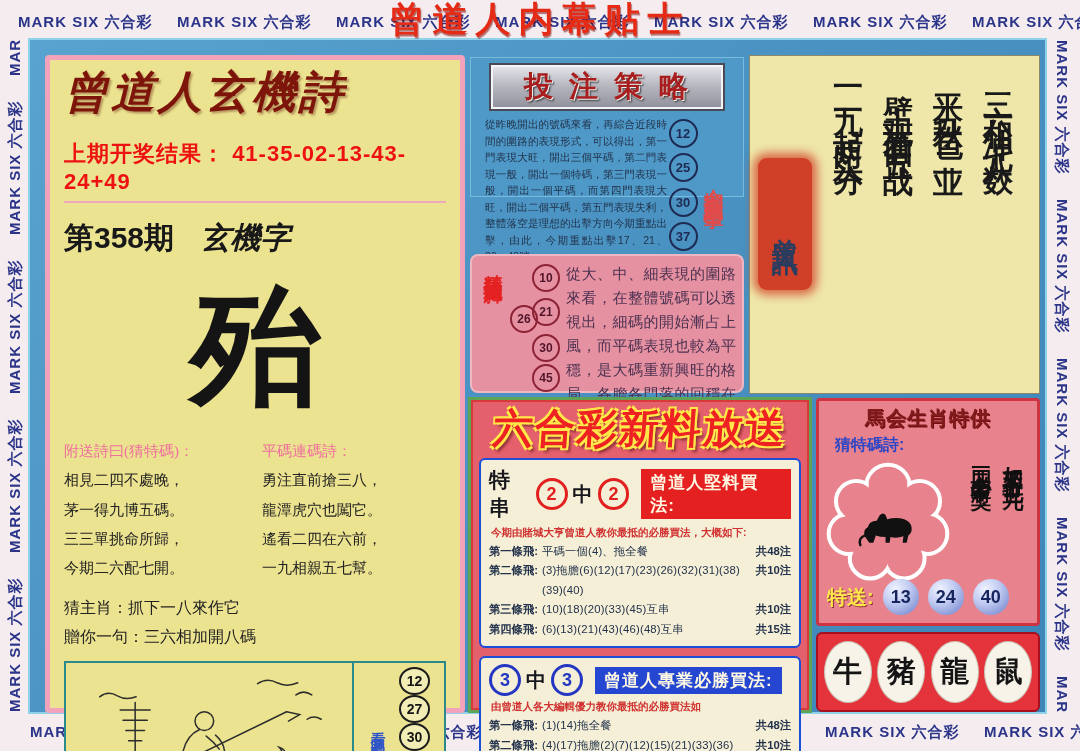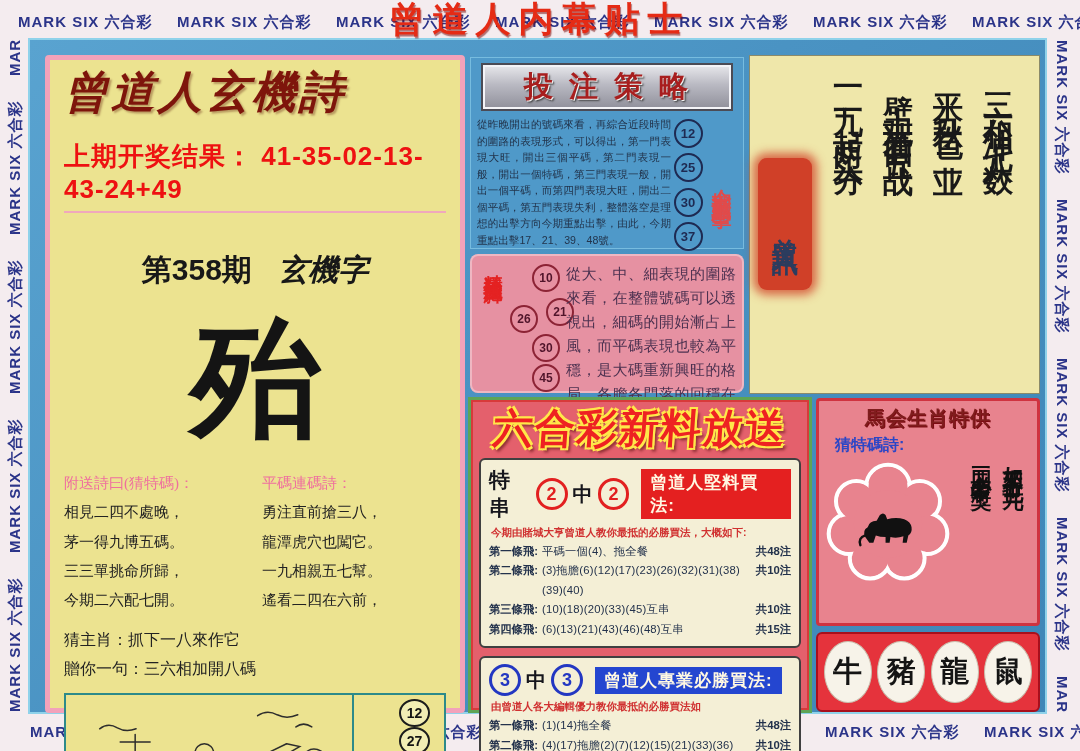--- a/index.html
+++ b/index.html
@@ -29,22 +29,22 @@
     border:2px solid #8fd2ea;}
   .panel{position:absolute;box-sizing:border-box;}
   
   .left-panel{left:45px;top:55px;width:420px;height:658px;background:#ece390;
     border:5px solid #f2a2ba;border-radius:4px;padding:10px 14px 12px 14px;
     display:flex;flex-direction:column;gap:9px;}
   .brush-title{font-family:"Liberation Serif","DejaVu Serif",serif;
     font-size:44px;font-weight:900;font-style:italic;color:#7e150b;
     letter-spacing:3px;line-height:1.05;text-shadow:2px 2px 2px rgba(90,20,10,.35);}
   .result-line{margin-top:14px;padding-bottom:6px;border-bottom:2px solid #f0a8bc;
-    color:#ee1111;font-size:26px;font-weight:bold;letter-spacing:1px;}
-  .issue-line{margin-top:28px;text-align:center;font-size:30px;font-weight:bold;color:#181818;}
+    color:#ee1111;font-size:22px;font-weight:bold;letter-spacing:1px;}
+  .issue-line{margin-top:6px;text-align:left;font-size:30px;font-weight:bold;color:#181818;}
   .issue-line .script{font-family:"Liberation Serif","DejaVu Serif",serif;
     font-style:italic;font-weight:700;margin-left:18px;}
   .big-char{text-align:center;font-size:128px;line-height:1.25;font-weight:bold;color:#141414;
     font-family:"Liberation Serif","DejaVu Serif",serif;}
   .poems{display:flex;gap:14px;font-family:"Liberation Serif","DejaVu Serif",serif;
     font-size:15px;color:#222;line-height:1.95;}
   .poems .col{flex:1;}
   .poem-head{color:#ef6f9e;font-weight:normal;}
   .hints{font-family:"Liberation Serif","DejaVu Serif",serif;font-size:16px;
     color:#222;line-height:1.8;margin-top:2px;}
@@ -52,22 +52,22 @@
   .pic-art{flex:1;}
   .pic-side{width:86px;border-left:2px solid #2d8a8a;display:flex;align-items:center;
     justify-content:space-evenly;padding:4px 2px;}
   .pic-label{writing-mode:vertical-rl;color:#2f56c8;font-weight:bold;font-size:15px;
     letter-spacing:7px;}
   .num-col{display:flex;flex-direction:column;justify-content:space-between;height:100%;}
   .ncircle{width:27px;height:27px;border:2px solid #1c1c1c;border-radius:50%;
     display:flex;align-items:center;justify-content:center;
     font-size:14px;font-weight:bold;color:#141414;background:rgba(255,255,250,.35);}
   
-  .strategy{left:470px;top:57px;width:274px;height:192px;background:#4f99c9;
-    border:1px solid #77bcdf;padding:5px 6px;}
+  .strategy{left:470px;top:57px;width:274px;height:140px;background:#4f99c9;
+    border:1px solid #77bcdf;padding:5px 14px;}
   .metal-title{margin:0 4px 5px 4px;border:2px solid #4b4b55;
     background:linear-gradient(180deg,#e8e8ec 0%,#b9b9c2 45%,#8f8f9a 100%);
     box-shadow:inset 0 0 0 2px #f4f4f8;
     text-align:center;font-size:29px;font-weight:900;color:#a81e1e;
     letter-spacing:16px;padding:2px 0 2px 14px;
     text-shadow:1px 1px 0 #f2f2f2,2px 2px 2px #3a3a3a;}
   .strategy-row{display:flex;height:138px;}
   .strategy-body{width:194px;font-size:10.6px;line-height:1.56;color:#22344c;
     text-align:justify;}
   .focus-circles{width:34px;display:flex;flex-direction:column;
@@ -88,21 +88,21 @@
   .bold-body{position:absolute;left:96px;right:8px;top:8px;bottom:6px;
     font-size:15px;line-height:1.6;color:#4c3150;text-align:justify;}
   
   .feed{left:468px;top:397px;width:344px;height:316px;background:#e4606c;
     border:3px solid #5ea456;box-shadow:inset 0 0 0 2px #d83a3a;
     padding:4px 8px;}
   .feed-title{text-align:center;font-size:40px;font-weight:900;color:#ee2222;
     letter-spacing:2px;transform:skewX(-4deg);line-height:1.1;margin-top:2px;
     text-shadow:-2px -2px 0 #ffe84a,2px -2px 0 #ffe84a,-2px 2px 0 #ffe84a,
       2px 2px 0 #ffe84a,4px 4px 3px rgba(80,10,10,.6);}
-  .feed-box{background:#f4efd6;border:2px solid #404040;border-radius:6px;
+  .feed-box{background:#f4efd6;border:2px solid #1d4ed8;border-radius:6px;
     margin-top:8px;padding:6px 8px 7px 8px;}
   .feed-head{display:flex;align-items:center;gap:5px;}
   .feed-prefix{font-size:21px;font-weight:900;color:#16161c;}
   .feed-mid{font-size:20px;font-weight:900;color:#16161c;}
   .ring{width:26px;height:26px;border-radius:50%;display:flex;align-items:center;
     justify-content:center;font-size:18px;font-weight:900;}
   .ring.red{border:3px solid #e22020;color:#e22020;}
   .ring.blue{border:3px solid #2337c2;color:#2337c2;}
   .tagbox{margin-left:7px;padding:2px 9px;font-size:17px;font-weight:900;color:#fff8e2;
     letter-spacing:1px;}
@@ -181,22 +181,22 @@
       <div class="poem-head">附送詩曰(猜特碼)：</div>
       <div>相見二四不處晚，</div>
       <div>茅一得九博五碼。</div>
       <div>三三單挑命所歸，</div>
       <div>今期二六配七開。</div>
     </div>
     <div class="col">
       <div class="poem-head">平碼連碼詩：</div>
       <div>勇注直前搶三八，</div>
       <div>龍潭虎穴也闖它。</div>
+      <div>遙看二四在六前，</div>
       <div>一九相親五七幫。</div>
-      <div>遙看二四在六前，</div>
     </div>
   </div>
   <div class="hints">
     <div>猜主肖：抓下一八來作它</div>
     <div>贈你一句：三六相加開八碼</div>
   </div>
   <div class="pic-box">
     <div class="pic-art">
       <svg width="100%" height="100%" viewBox="0 0 306 142" preserveAspectRatio="xMidYMid meet">
         <g stroke="#2d2d2d" stroke-width="1.6" fill="none" stroke-linecap="round">
@@ -249,21 +249,21 @@
       <div class="fcircle">30</div>
       <div class="fcircle">37</div>
     </div>
     <div class="strategy-side">今期重點出擊</div>
   </div>
 </div>
 
 <div class="panel boldpick">
   <div class="bold-side">精選波膽拖脚</div>
   <div class="bold-circ" style="left:62px;top:10px;">10</div>
-  <div class="bold-circ" style="left:76px;top:44px;">21</div>
+  <div class="bold-circ" style="left:62px;top:44px;">21</div>
   <div class="bold-circ" style="left:40px;top:51px;">26</div>
   <div class="bold-circ" style="left:62px;top:80px;">30</div>
   <div class="bold-circ" style="left:62px;top:110px;">45</div>
   <div class="bold-body">從大、中、細表現的圍路來看，在整體號碼可以透視出，細碼的開始漸占上風，而平碼表現也較為平穩，是大碼重新興旺的格局，各膽各門落的回穩在今期圍路表現的機會增強，值得大家關注。在今期的號碼連結推薦中，本膽看第一門的01段，此波上期表現大旺，今期有望再現，配膽則看好08、27、36號。</div>
 </div>
 
 <div class="panel feed">
   <div class="feed-title">六合彩新料放送</div>
 
   <div class="feed-box">
@@ -358,20 +358,26 @@
       <g>
         <path fill="#111111" d="M52 96 q-4 -8 3 -12 q2 -8 11 -8 l4 -7 q4 -4 7 0 l2 5 q11 -3 21 0 q8 3 9 10 q1 7 -4 10 l-2 9 h-5 l1 -8 q-8 3 -16 1 l-1 7 h-5 l0 -7 q-7 0 -12 -2 l-3 9 h-5 z"></path>
         <path fill="none" stroke="#111111" stroke-width="3" stroke-linecap="round" d="M52 94 q-9 3 -6 12"></path>
       </g>
     </svg>
   </div>
   <div class="verse">
     <div>如來二五也三九</div>
     <div>三四必合中了獎</div>
   </div>
+  <div class="special-row">
+    <span class="special-label">特送:</span>
+    <span class="ball">13</span>
+    <span class="ball">24</span>
+    <span class="ball">40</span>
+  </div>
 </div>
 
 <div class="panel animals">
   <div class="egg">牛</div>
   <div class="egg">豬</div>
   <div class="egg">龍</div>
   <div class="egg">鼠</div>
 </div>
 
 </body></html>

